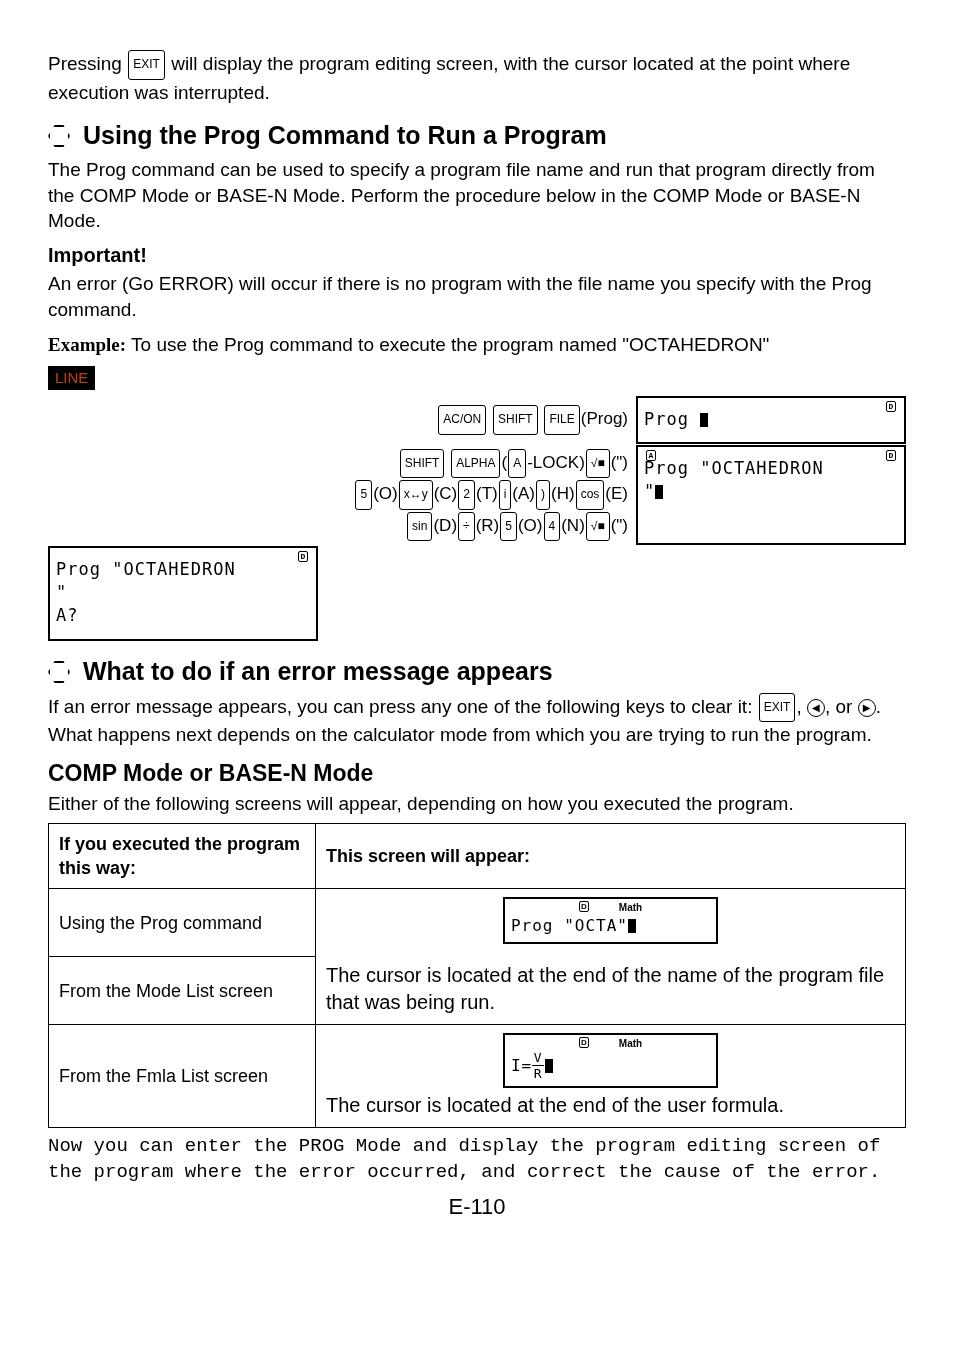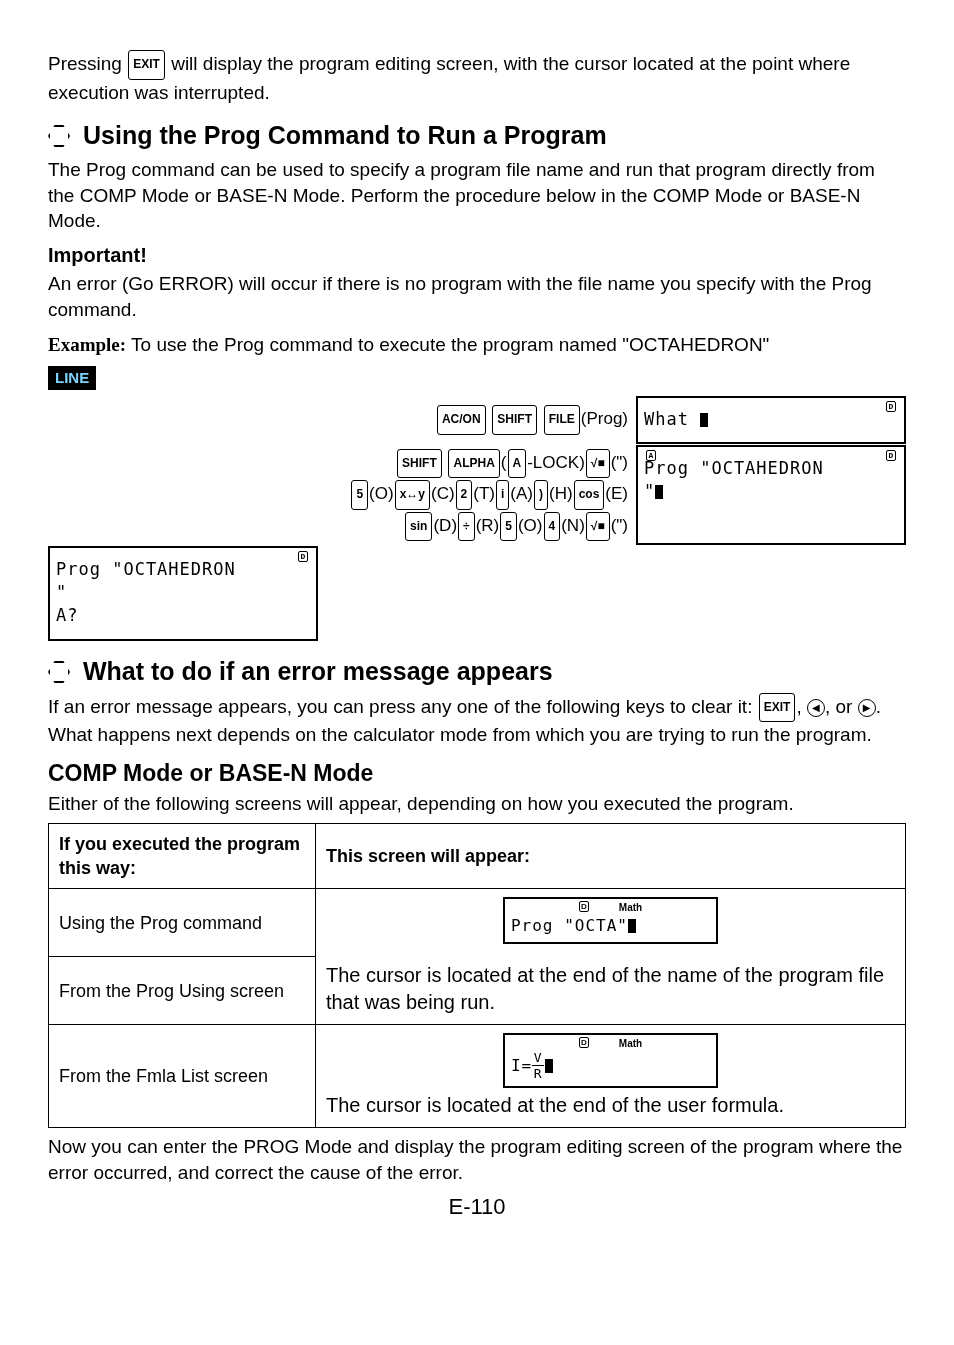--- a/index.html
+++ b/index.html
@@ -14,43 +14,43 @@
       padding: 48px 48px 20px 48px;
       width: 954px;
       color: #000;
     }
     .key {
       display: inline-block;
       border: 1.5px solid #000;
       border-radius: 3px;
       padding: 6px 4px;
       font-size: 12px;
-      font-weight: bold;
+      font-weight: normal;
       font-family: Arial, sans-serif;
       vertical-align: middle;
       line-height: 1.3;
       margin: 0 1px;
       background: #fff;
     }
     .key-round {
       display: inline-flex;
       align-items: center;
       justify-content: center;
       border: 1.5px solid #000;
       border-radius: 50%;
       width: 18px;
       height: 18px;
       font-size: 10px;
       vertical-align: middle;
     }
     .line-badge {
       display: inline-block;
       background: #000;
-      color: #7dd3fc;
-      font-weight: bold;
+      color: #c2410c;
+      font-weight: normal;
       padding: 2px 7px;
       font-size: 15px;
     }
     h2.section-heading {
       font-size: 25px;
       font-weight: bold;
       margin-top: 14px;
       margin-bottom: 4px;
       display: flex;
       align-items: center;
@@ -221,21 +221,21 @@
       <span class="key">SHIFT</span>
       <span class="key">FILE</span><span>(Prog)</span>
     </div>
   </div>
   <div class="step-lcd">
     <div class="lcd lcd-short">
       <div class="lcd-header">
           <span></span>
           <span class="lcd-indicator-d">D</span>
         </div>
-      <div class="lcd-text"><span>What </span><span class="cursor-block"></span></div>
+      <div class="lcd-text"><span>Prog </span><span class="cursor-block"></span></div>
     </div>
   </div>
 </div>
 
 <div class="step-row">
   <div class="step-keys">
     <div>
       <span class="key">SHIFT</span>
       <span class="key">ALPHA</span>(<span class="key">A</span><span>-LOCK)</span><span class="key">√■</span><span>(")</span>
     </div>
@@ -296,35 +296,35 @@
         <div class="lcd-inline-header">
               <span class="lcd-indicator-d">D</span>
               <span style="font-weight:bold;">Math</span>
             </div>
         <div class="lcd-inline-body"><span>Prog "OCTA"</span><span class="cursor-block"></span></div>
       </div>
       <div class="cell-note" style="margin-top:18px;">The cursor is located at the end of the name of the program file that was being run.</div>
     </td>
   </tr>
   <tr>
-    <td>From the Prog Using screen</td>
+    <td>From the Mode List screen</td>
   </tr>
   <tr>
     <td>From the Fmla List screen</td>
     <td>
       <div class="lcd-inline">
         <div class="lcd-inline-header">
               <span class="lcd-indicator-d">D</span>
               <span style="font-weight:bold;">Math</span>
             </div>
         <div class="lcd-inline-body" style="display:flex;align-items:center;">
           <span>I=</span><span style="display:inline-flex;flex-direction:column;align-items:center;font-size:13px;line-height:1;"><span>V</span><span style="width:12px;height:1.5px;background:#000;margin:1px 0;"></span><span>R</span></span><span class="cursor-block" style="margin-left:1px;"></span>
         </div>
       </div>
       <div class="cell-note">The cursor is located at the end of the user formula.</div>
     </td>
   </tr>
 </tbody>
   </table>
 
-<p style="margin-top:6px;">Now you can enter the PROG Mode and display the program editing screen of the program where the error occurred, and correct the cause of the error.</p>
+<p style="margin-top:6px;font-family:Liberation Mono, monospace;">Now you can enter the PROG Mode and display the program editing screen of the program where the error occurred, and correct the cause of the error.</p>
 
 <div class="page-number">E-110</div>
 
 </body></html>

